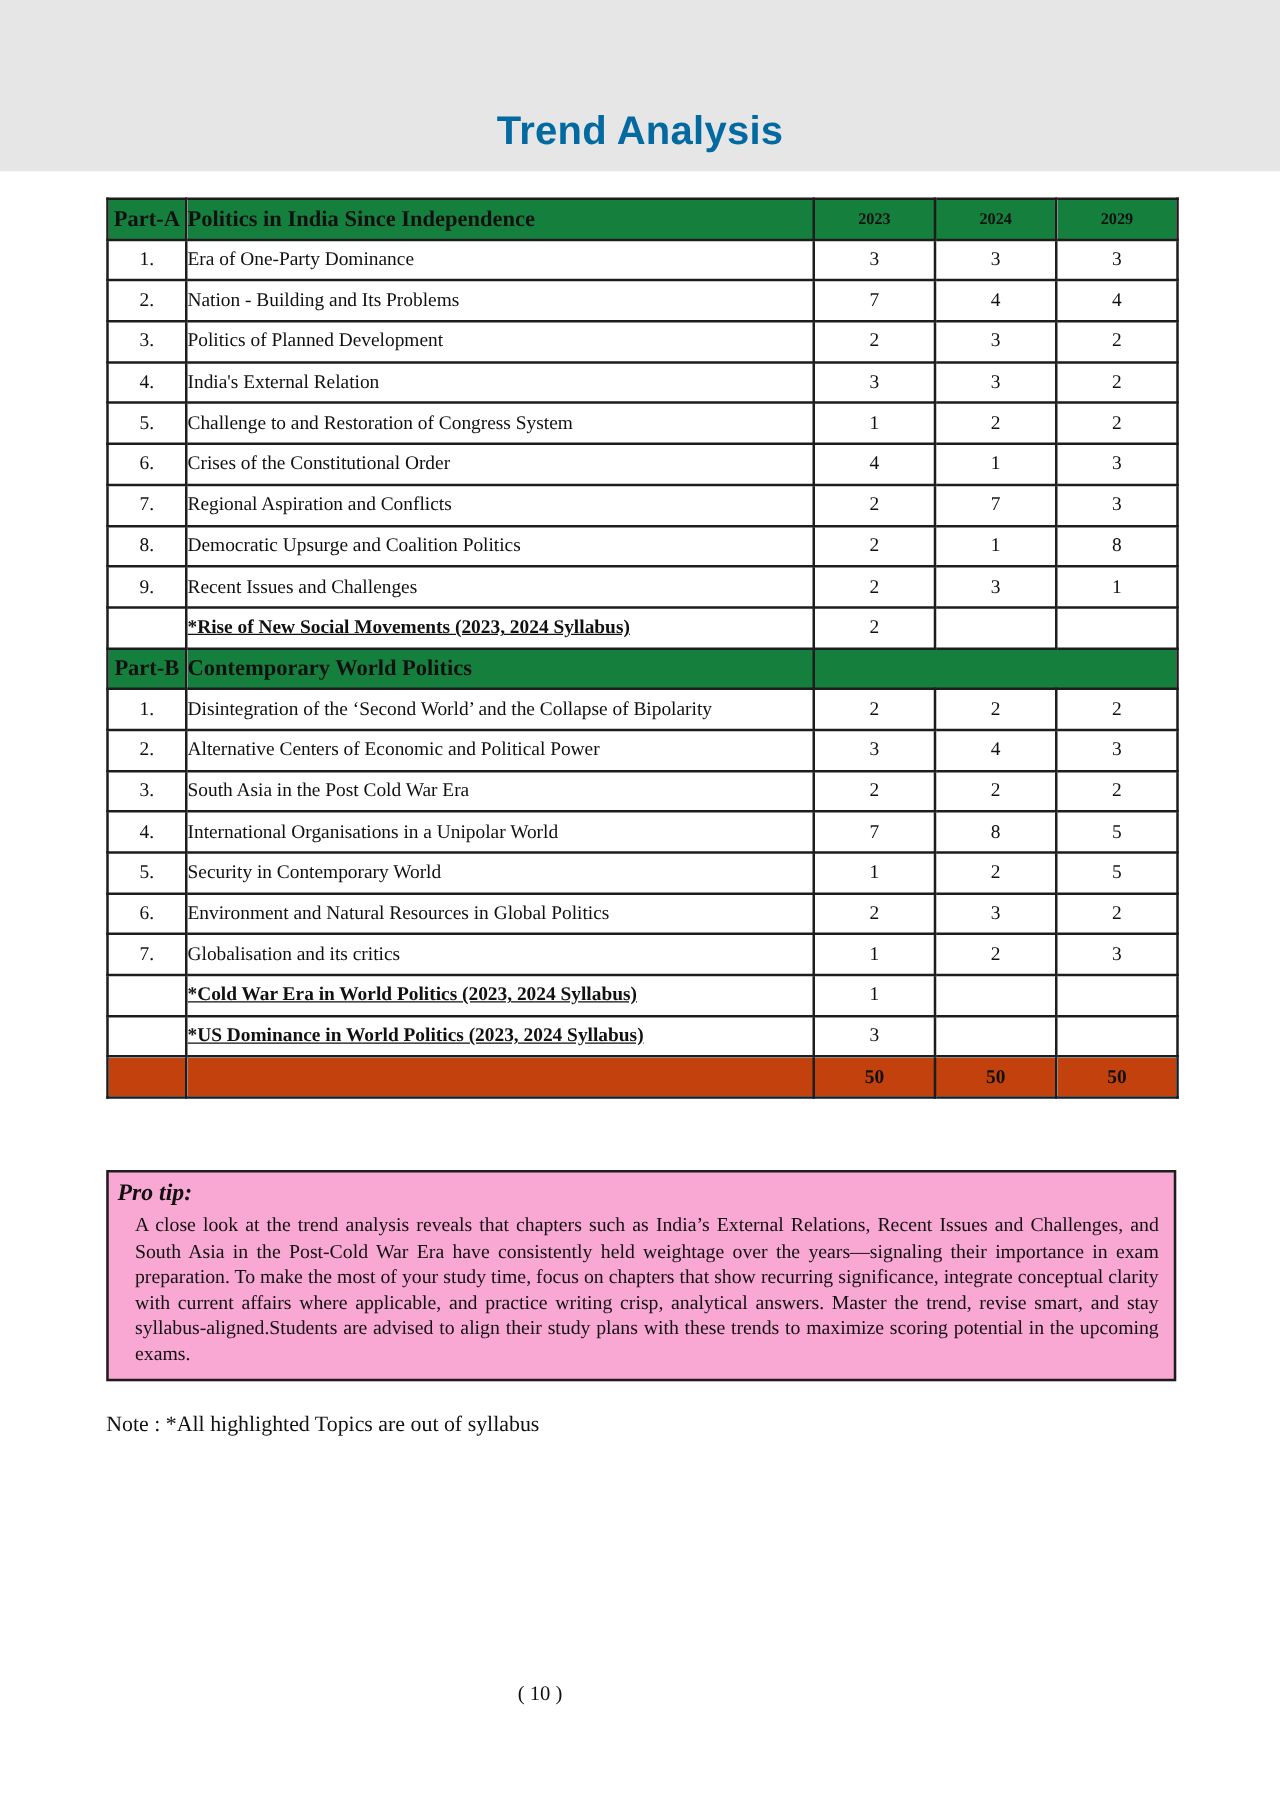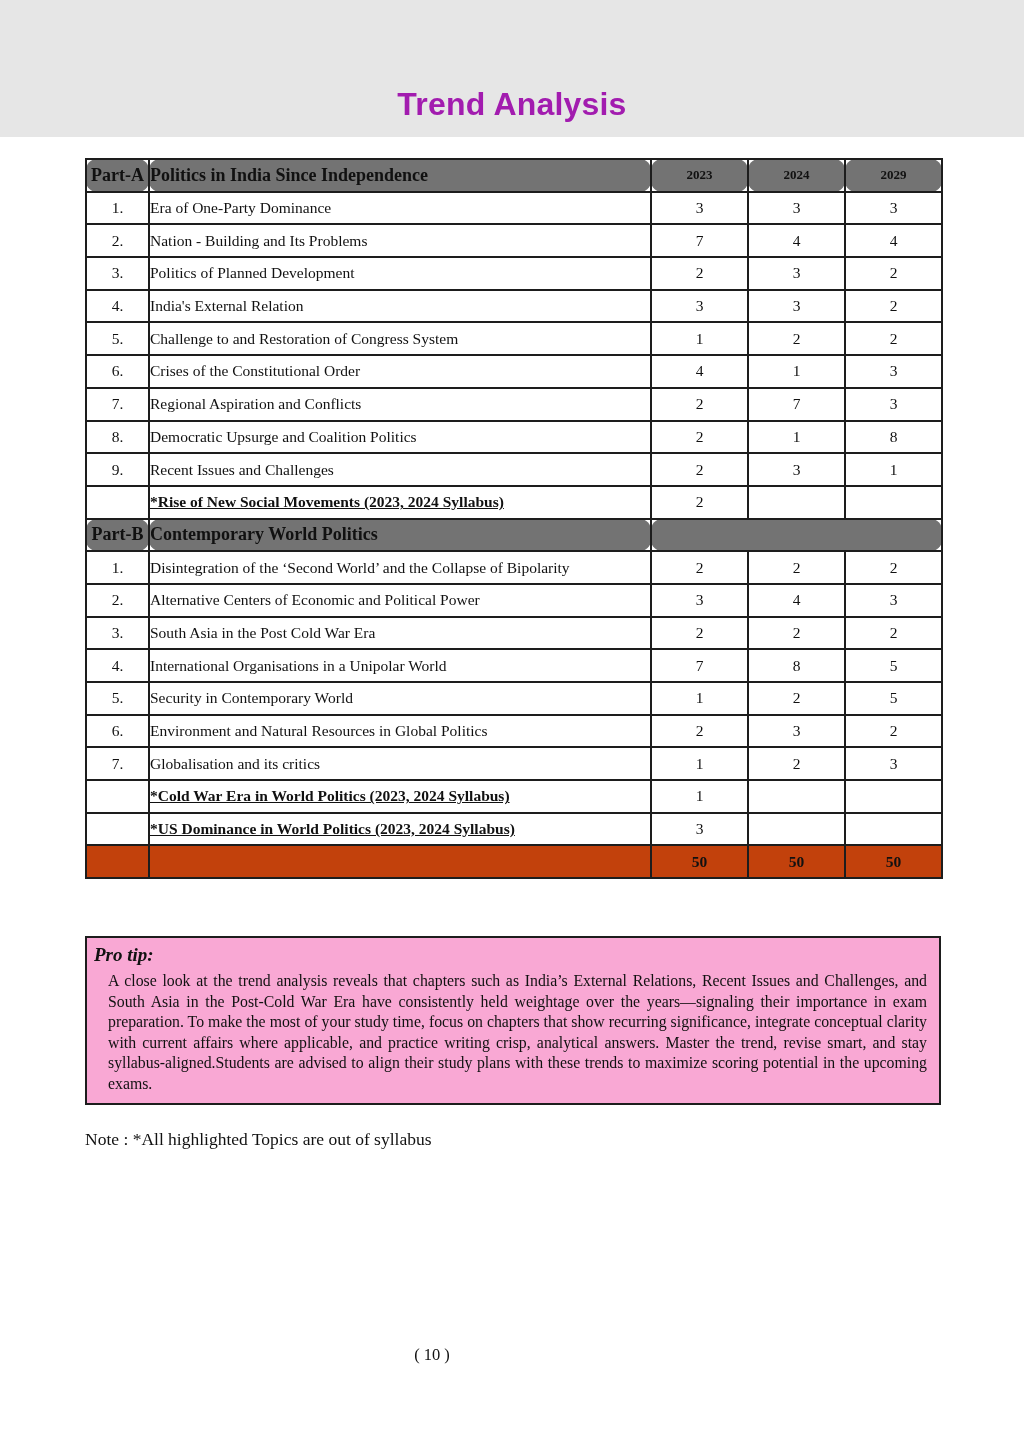--- a/index.html
+++ b/index.html
@@ -16,21 +16,21 @@
     background:#e6e6e6;
     display:flex; align-items:flex-end; justify-content:center;
     box-sizing:border-box;
     padding-bottom:14px;
   }
   .page-title {
     font-family:"Liberation Sans", sans-serif;
     font-weight:700;
     font-size:32px;
     letter-spacing:0.2px;
-    color:#a21caf;
+    color:#0369a1;
     margin:0;
   }
   table.trend {
     border-collapse:collapse;
     table-layout:fixed;
     width:856px;
     margin:21px 0 0 85px;
   }
   table.trend col.c-sno   { width:63px; }
   table.trend col.c-chap  { width:502px; }
@@ -39,21 +39,21 @@
     border:2px solid #1d1d1d;
     padding:0;
     overflow:hidden;
     white-space:nowrap;
   }
   table.trend tr { height:32.7px; }
   tr.part-row { height:34px; }
   td.sno   { text-align:center; font-size:15.5px; }
   td.chap  { padding-left:7px; font-size:15.5px; }
   td.val   { text-align:center; font-size:15.5px; }
-  tr.part-row td { background:#737373;border-radius:11px; }
+  tr.part-row td { background:#15803d; }
   td.part-label { font-weight:bold; font-size:18px; text-align:center; }
   td.part-title { font-weight:bold; font-size:18px; padding-left:7px; }
   tr.part-row td.val { font-weight:bold; font-size:13px;margin-top:12px; }
   td.merged-gray { background:#e3e3e3; }
   tr.bold-row td.chap { font-weight:bold;text-decoration:underline; }
   tr.total-row td { background:#c2410c; }
   tr.total-row td.val { font-weight:bold; }
   .protip-box {
     width:856px;
     box-sizing:border-box;

